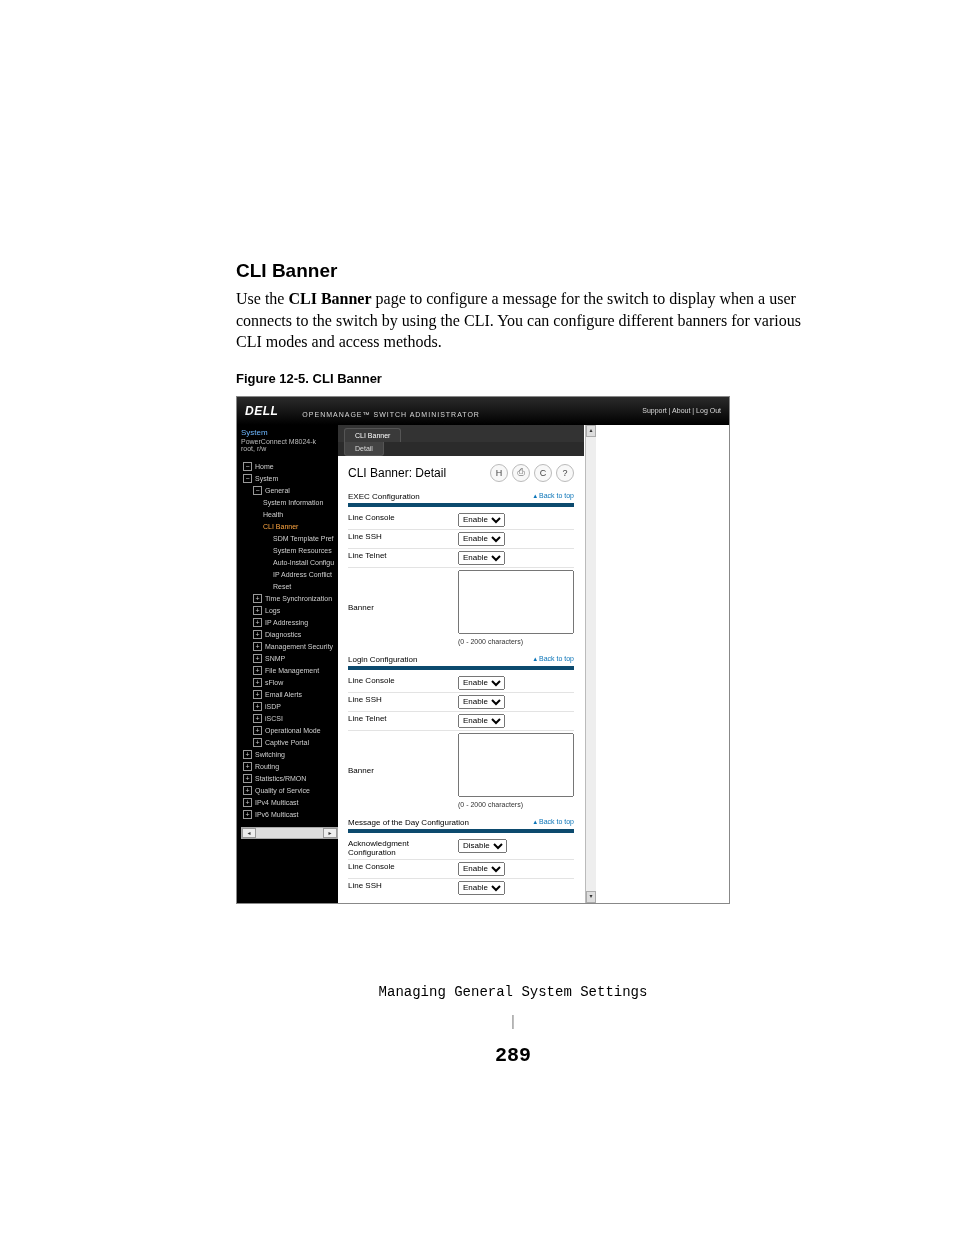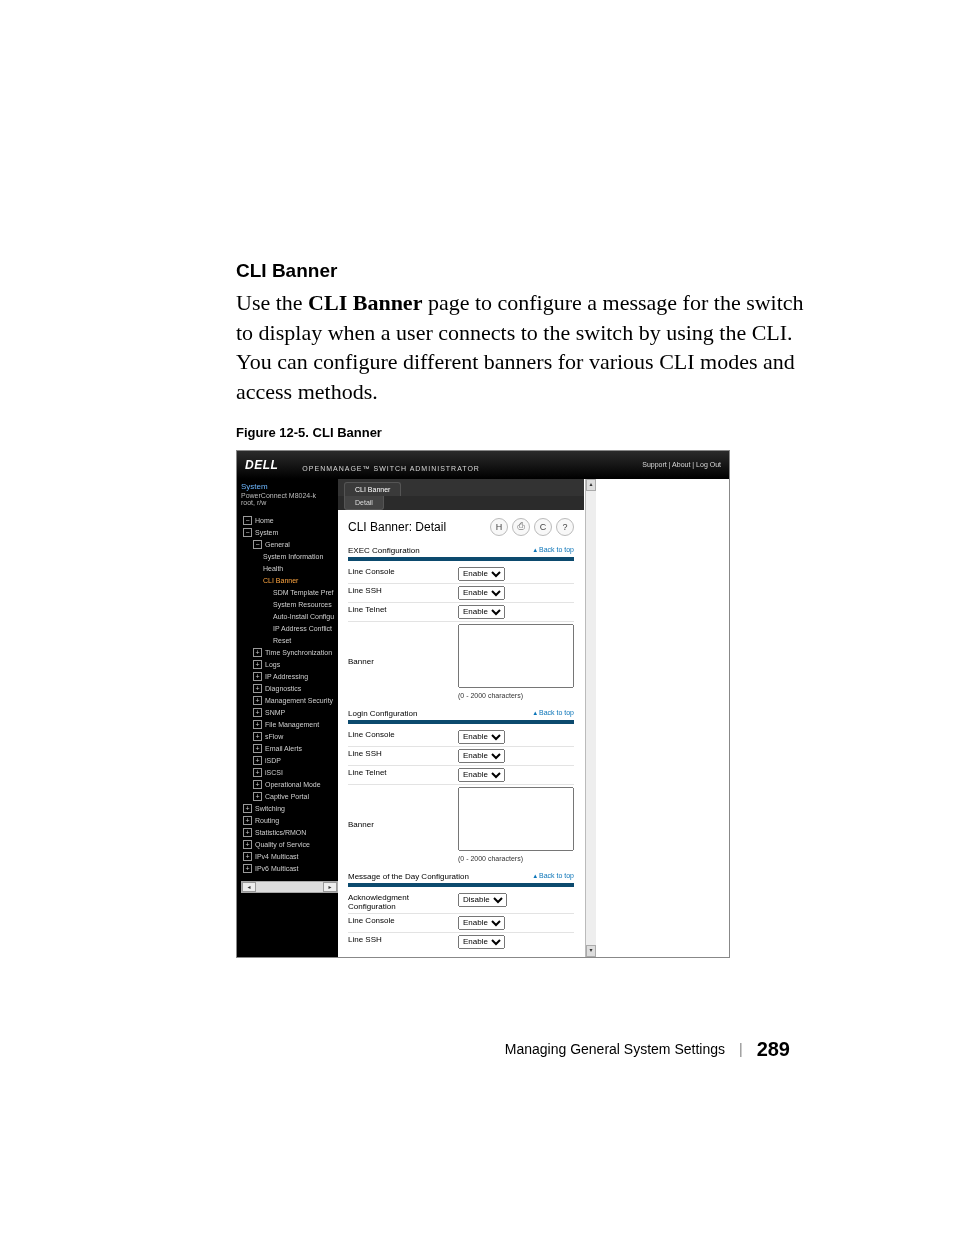--- a/index.html
+++ b/index.html
@@ -13,21 +13,21 @@
   .page {
     padding: 260px 140px 0 236px;
   }
   h2.section-title {
     font-family: Arial, Helvetica, sans-serif;
     font-size: 19px;
     font-weight: bold;
     margin: 0 0 6px 0;
   }
   p.body {
-    font-size: 22px;
+    font-size: 16px;
     line-height: 1.35;
     margin: 0 0 12px 0;
   }
   .bold { font-weight: bold; }
   .arrow { font-family: Arial, sans-serif; }
   .figcap {
     font-family: Arial, Helvetica, sans-serif;
     font-size: 13px;
     font-weight: bold;
     margin: 18px 0 10px 0;
@@ -163,23 +163,24 @@
   .hint{ font-size:7px; color:#333; margin-top:2px;}
   .vscroll{
     position:absolute; right:0; top:0; bottom:0; width:10px;
     background:#eee; border-left:1px solid #bbb;
   }
   .vscroll .arrowbtn{height:10px;background:#ddd;border:1px solid #aaa;font-size:6px;text-align:center;line-height:8px;color:#333;}
   .content-wrap{ position:relative; padding-right:12px;}
   .footer {
     display:flex; align-items:center; justify-content:flex-end;
     gap:14px;
-    font-family: Liberation Sans, sans-serif;
+    font-family: Liberation Mono, monospace;
     margin-top: 80px;
     padding-right: 24px;
+    flex-direction: column;
   }
   .footer .label{ font-size:14px; }
   .footer .sep{ color:#888; font-size:14px;}
   .footer .num{ font-size:20px; font-weight:bold; }
 </style>
 </head>
 <body>
 
 <div class="page">
   <h2 class="section-title">CLI Banner</h2>

